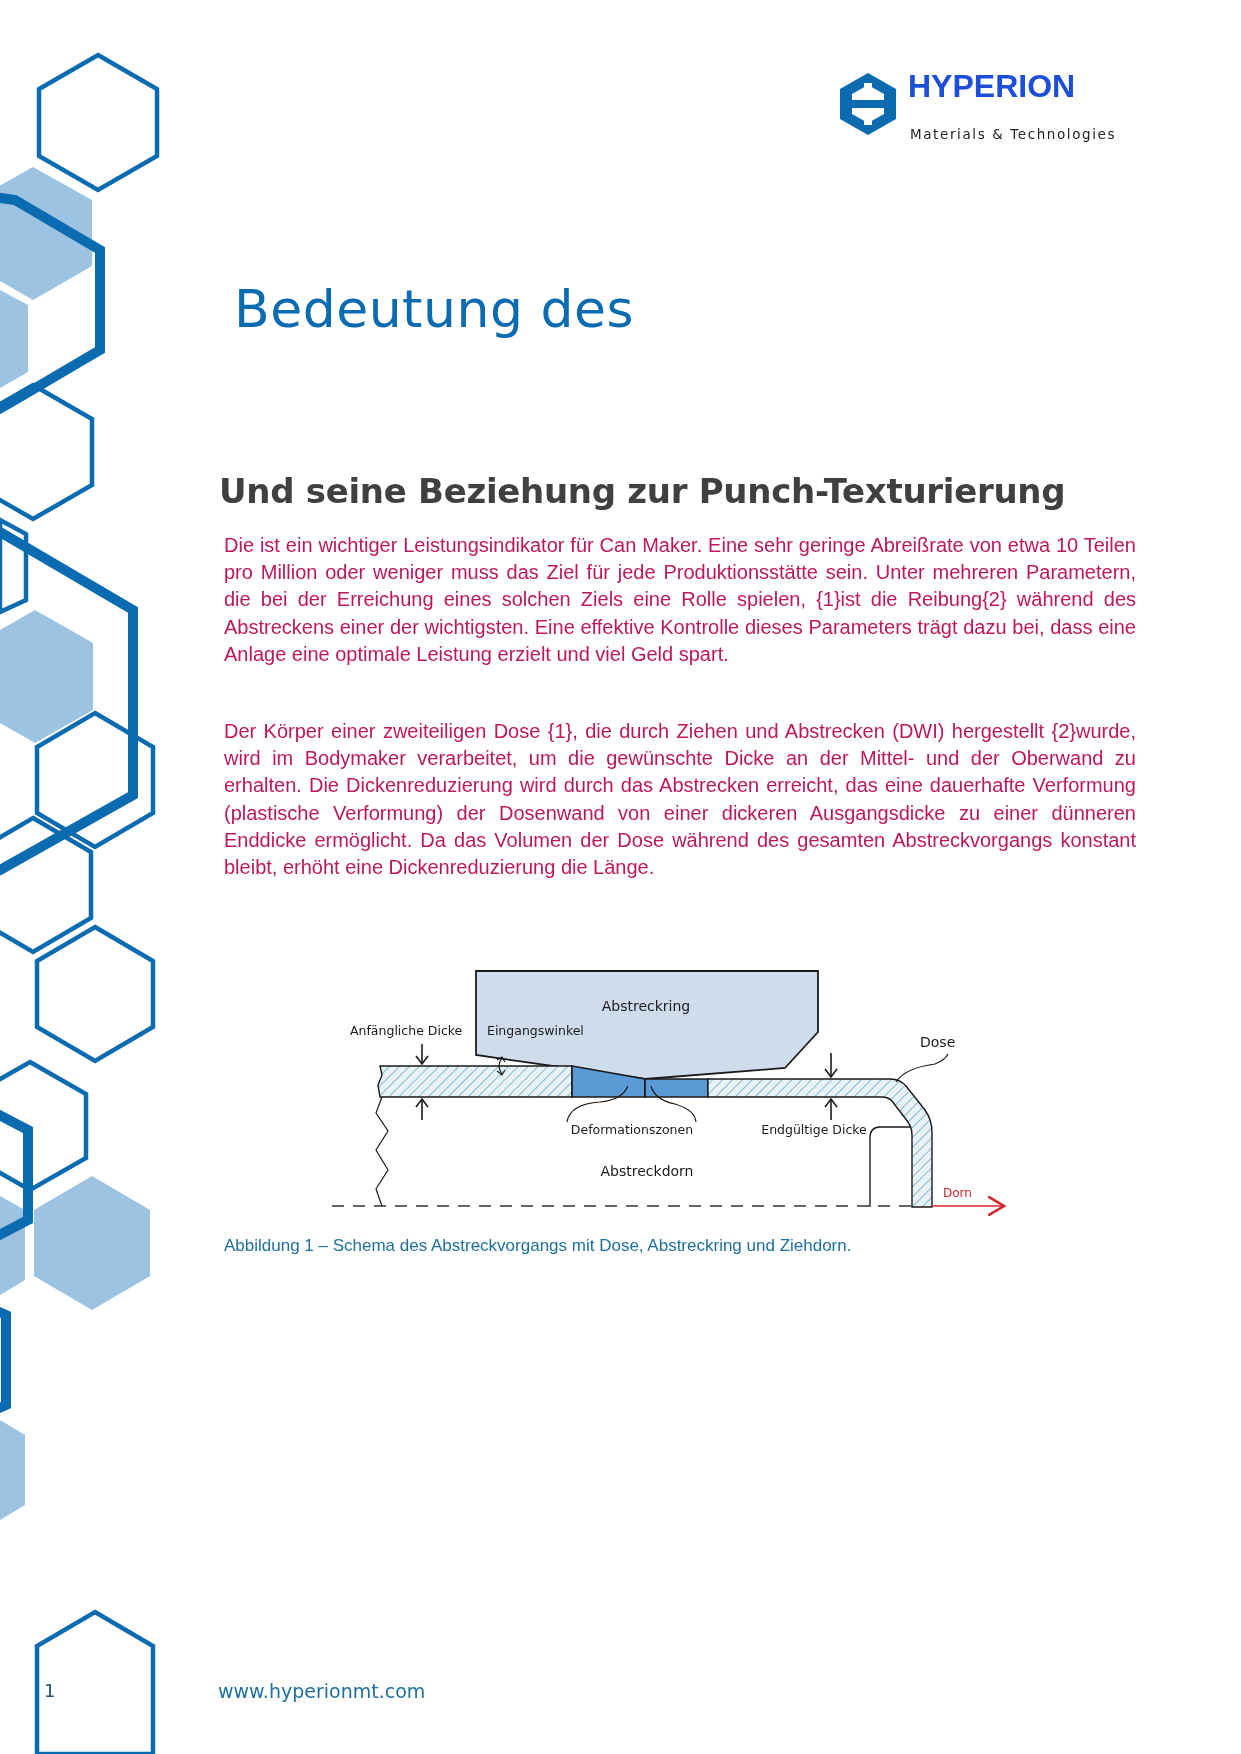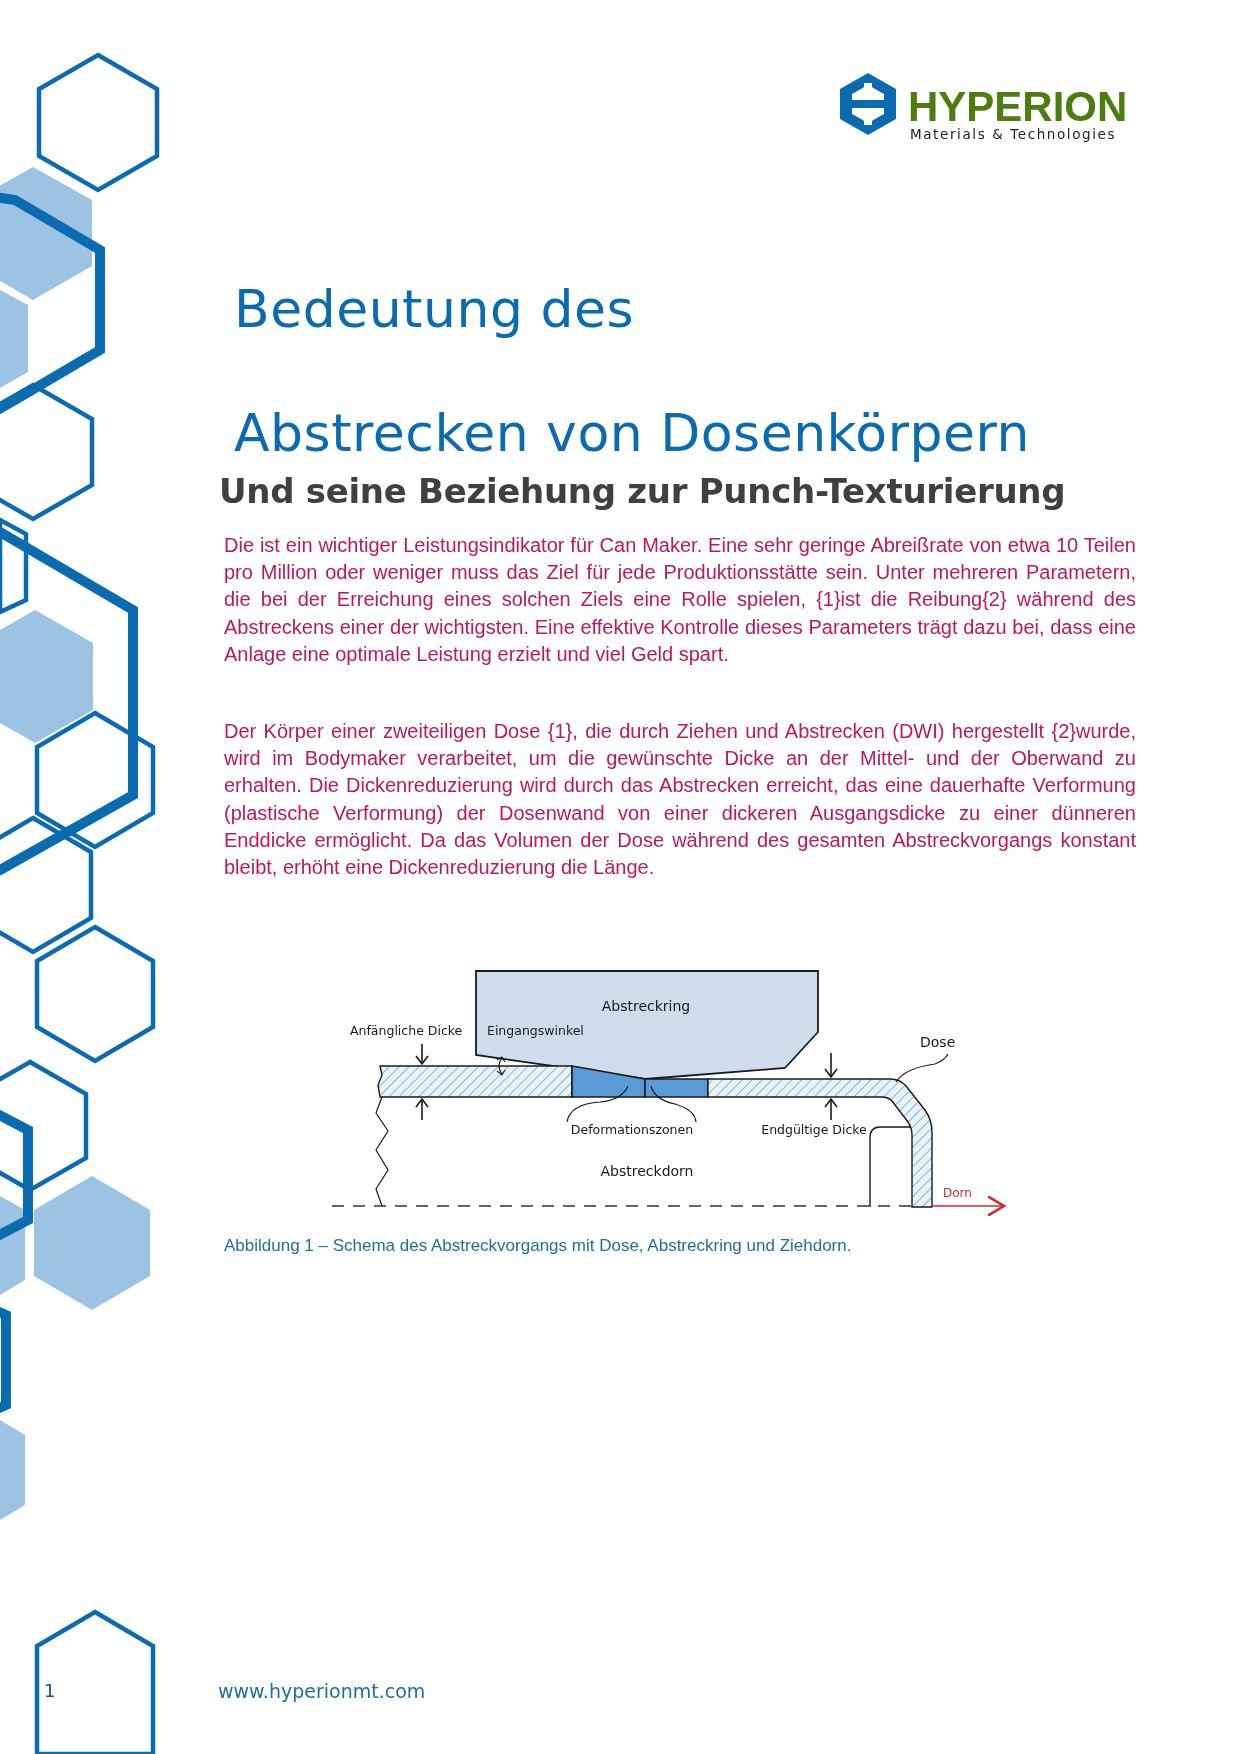--- a/index.html
+++ b/index.html
@@ -1,20 +1,20 @@
 <!DOCTYPE html>
 <html><head>
 <meta charset="utf-8">
 <style>
   html, body { margin: 0; padding: 0; background: #ffffff; }
   body { width: 1241px; height: 1754px; position: relative; overflow: hidden; font-family: "DejaVu Sans", sans-serif; }
   .deco { position: absolute; left: 0; top: 0; width: 170px; height: 1754px; }
   .logo { position: absolute; left: 840px; top: 70px; width: 300px; height: 80px; }
   .logo-mark { position: absolute; left: 0; top: 3px; width: 56px; height: 62px; }
-  .logo-word { position: absolute; left: 68px; top: 16px; font-family: "Liberation Sans", sans-serif; font-weight: bold; font-size: 42px; letter-spacing: 0px; color: #4d7c0f; line-height: 1; }
+  .logo-word { position: absolute; left: 68px; top: 0; font-family: "Liberation Sans", sans-serif; font-weight: bold; font-size: 32px; letter-spacing: 0px; color: #1d4ed8; line-height: 1; }
   .logo-tag { position: absolute; left: 70px; top: 56px; font-family: "DejaVu Sans", sans-serif; font-size: 13.5px; letter-spacing: 1.6px; color: #222222; white-space: nowrap; }
   .title { position: absolute; left: 218px; top: 262px; width: 930px; margin: 16px; font-family: "DejaVu Sans", sans-serif; font-weight: normal; font-size: 52px; line-height: 62px; color: #0b6bb1; letter-spacing: 0.5px; }
   .subtitle { position: absolute; left: 219px; top: 470px; margin: 0; font-family: "DejaVu Sans", sans-serif; font-weight: bold; font-size: 34px; line-height: 42px; color: #404040; white-space: nowrap; letter-spacing: -0.3px; }
   .body-text { position: absolute; left: 224px; width: 912px; margin: 0; font-family: "Liberation Sans", sans-serif; font-size: 20px; line-height: 27.2px; color: #be185d; text-align: justify; }
   .p1 { top: 532px; }
   .p2 { top: 703px; margin-top: 15px; }
   .figure { position: absolute; left: 320px; top: 960px; width: 700px; height: 260px; }
   .caption { position: absolute; left: 224px; top: 1236px; margin: 0; font-family: "Liberation Sans", sans-serif; font-size: 17px; color: #1f6f9c; white-space: nowrap; }
   .page-num { position: absolute; left: 44px; top: 1680px; font-family: "DejaVu Sans", sans-serif; font-size: 18px; color: #1b4f76; }
   .site-url { position: absolute; left: 218px; top: 1680px; font-family: "DejaVu Sans", sans-serif; font-size: 19px; color: #1f6f9c; text-decoration: none; }
@@ -58,21 +58,20 @@
     <rect x="24" y="10" width="8" height="10" fill="#ffffff"></rect>
     <rect x="24" y="42" width="8" height="10" fill="#ffffff"></rect>
   </svg>
   <div class="logo-word">HYPERION</div>
   <div class="logo-tag">Materials &amp; Technologies</div>
 </div>
 
 <h1 class="title">
   <span>Bedeutung des</span><br>
   <br>
-  <span>Abstrecken von Dosenkörpern</span>
 </h1>
 <h2 class="subtitle">Und seine Beziehung zur Punch-Texturierung</h2>
 
 <p class="body-text p1">Die ist ein wichtiger Leistungsindikator für Can Maker. Eine sehr geringe Abreißrate von etwa 10 Teilen pro Million oder weniger muss das Ziel für jede Produktionsstätte sein. Unter mehreren Parametern, die bei der Erreichung eines solchen Ziels eine Rolle spielen, {1}ist die Reibung{2} während des Abstreckens einer der wichtigsten. Eine effektive Kontrolle dieses Parameters trägt dazu bei, dass eine Anlage eine optimale Leistung erzielt und viel Geld spart.</p>
 <p class="body-text p2">Der Körper einer zweiteiligen Dose {1}, die durch Ziehen und Abstrecken (DWI) hergestellt {2}wurde, wird im Bodymaker verarbeitet, um die gewünschte Dicke an der Mittel- und der Oberwand zu erhalten. Die Dickenreduzierung wird durch das Abstrecken erreicht, das eine dauerhafte Verformung (plastische Verformung) der Dosenwand von einer dickeren Ausgangsdicke zu einer dünneren Enddicke ermöglicht. Da das Volumen der Dose während des gesamten Abstreckvorgangs konstant bleibt, erhöht eine Dickenreduzierung die Länge.</p>
 
 <svg class="figure" viewBox="320 960 700 260" xmlns="http://www.w3.org/2000/svg">
   <defs>
     <pattern id="hatch" patternUnits="userSpaceOnUse" width="7" height="7" patternTransform="rotate(45)">
       <rect width="7" height="7" fill="#e8f3f8"></rect>

